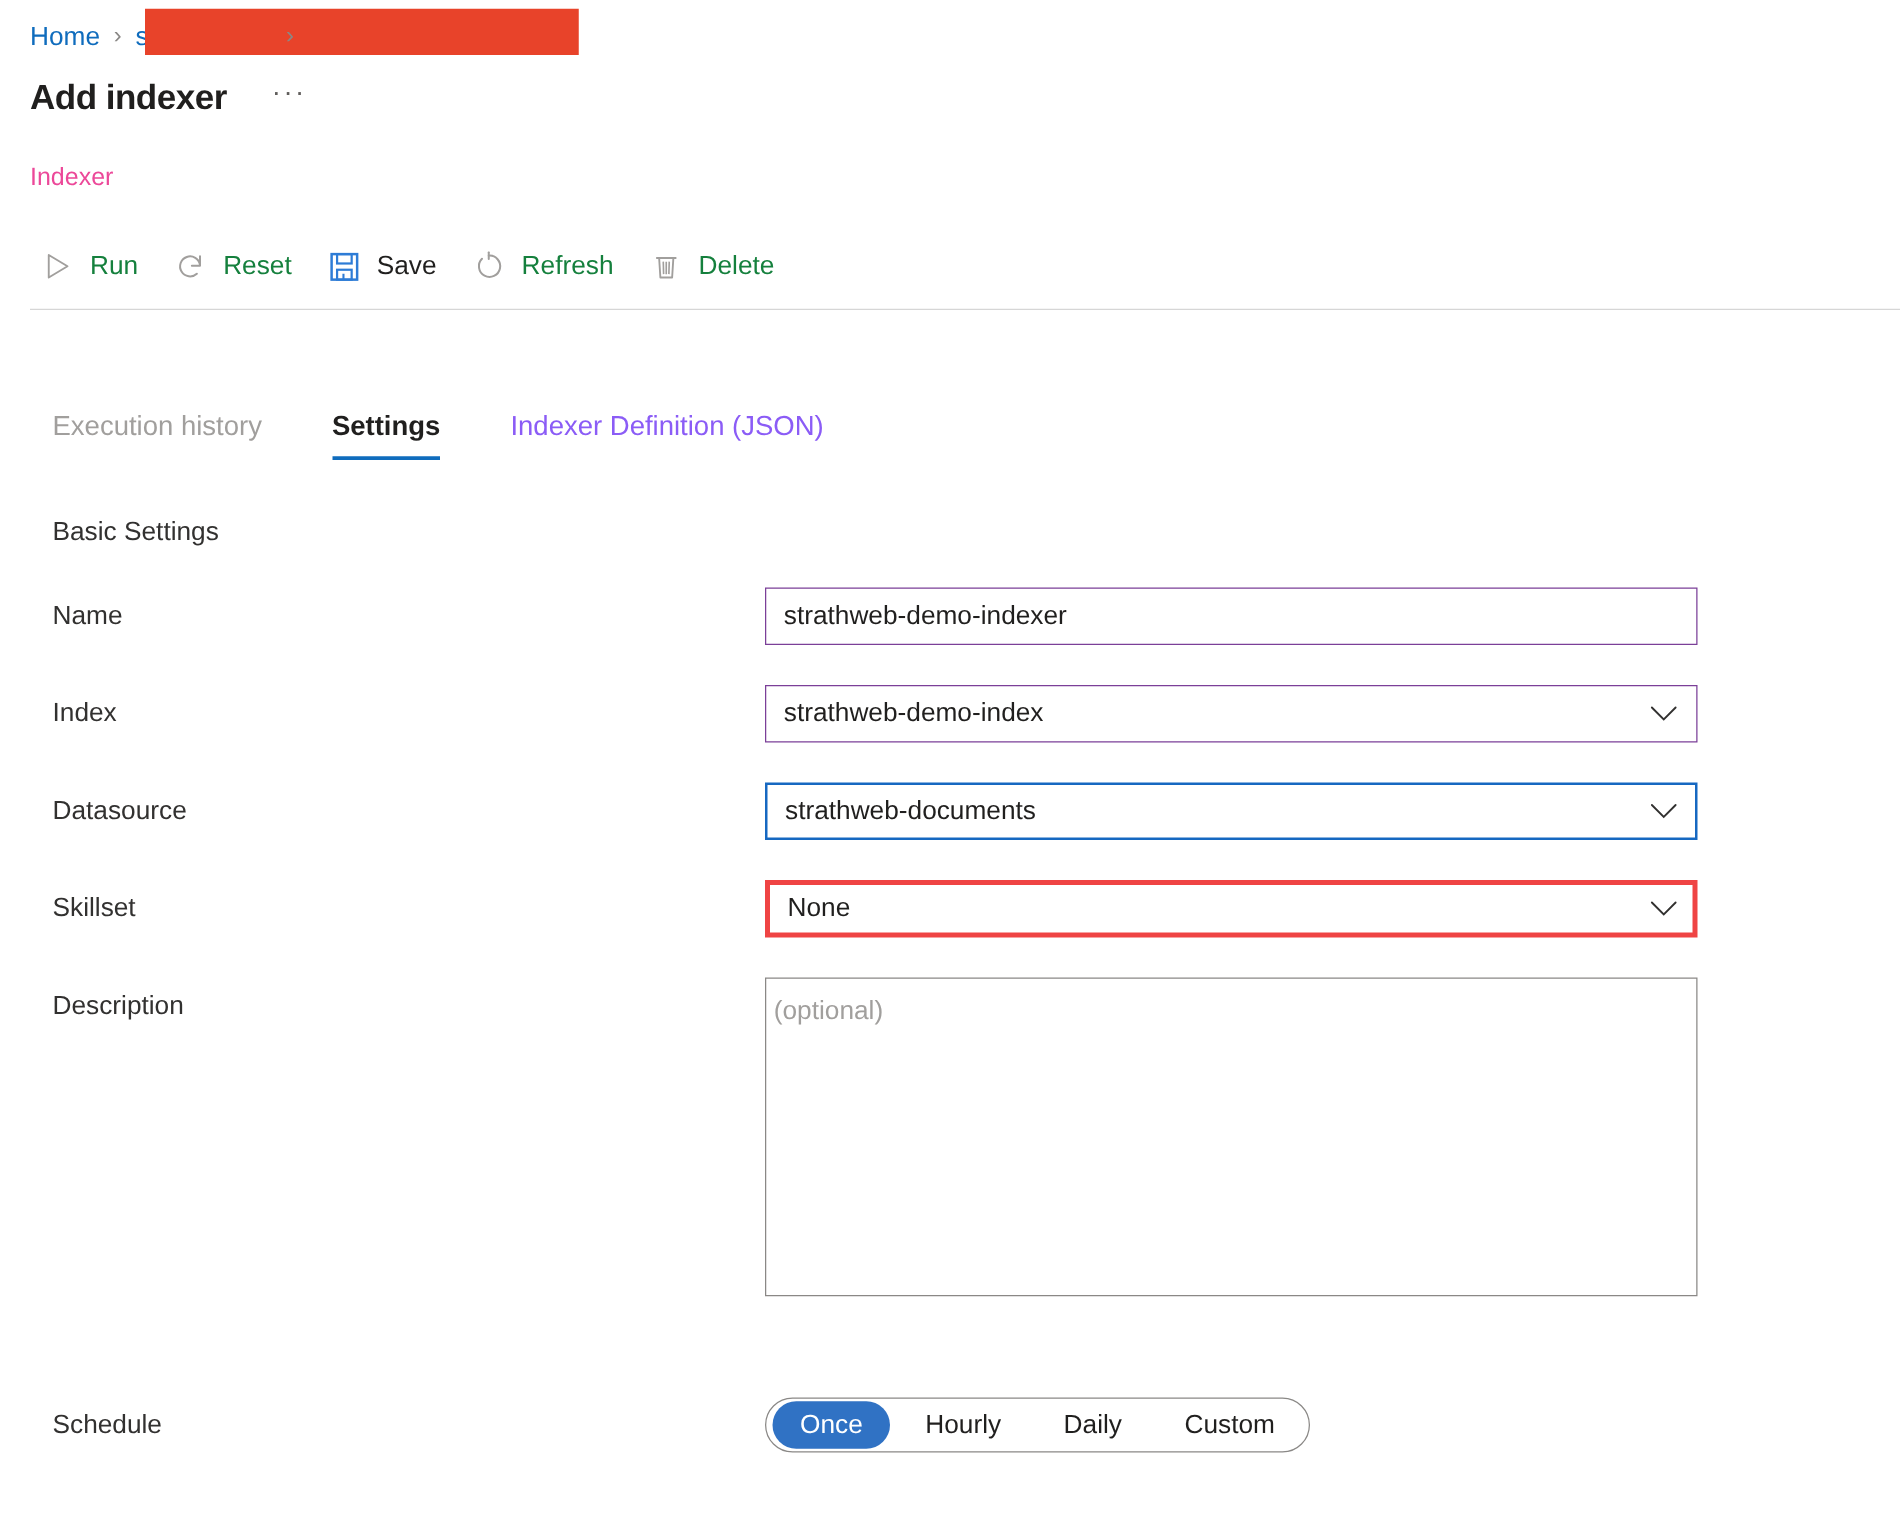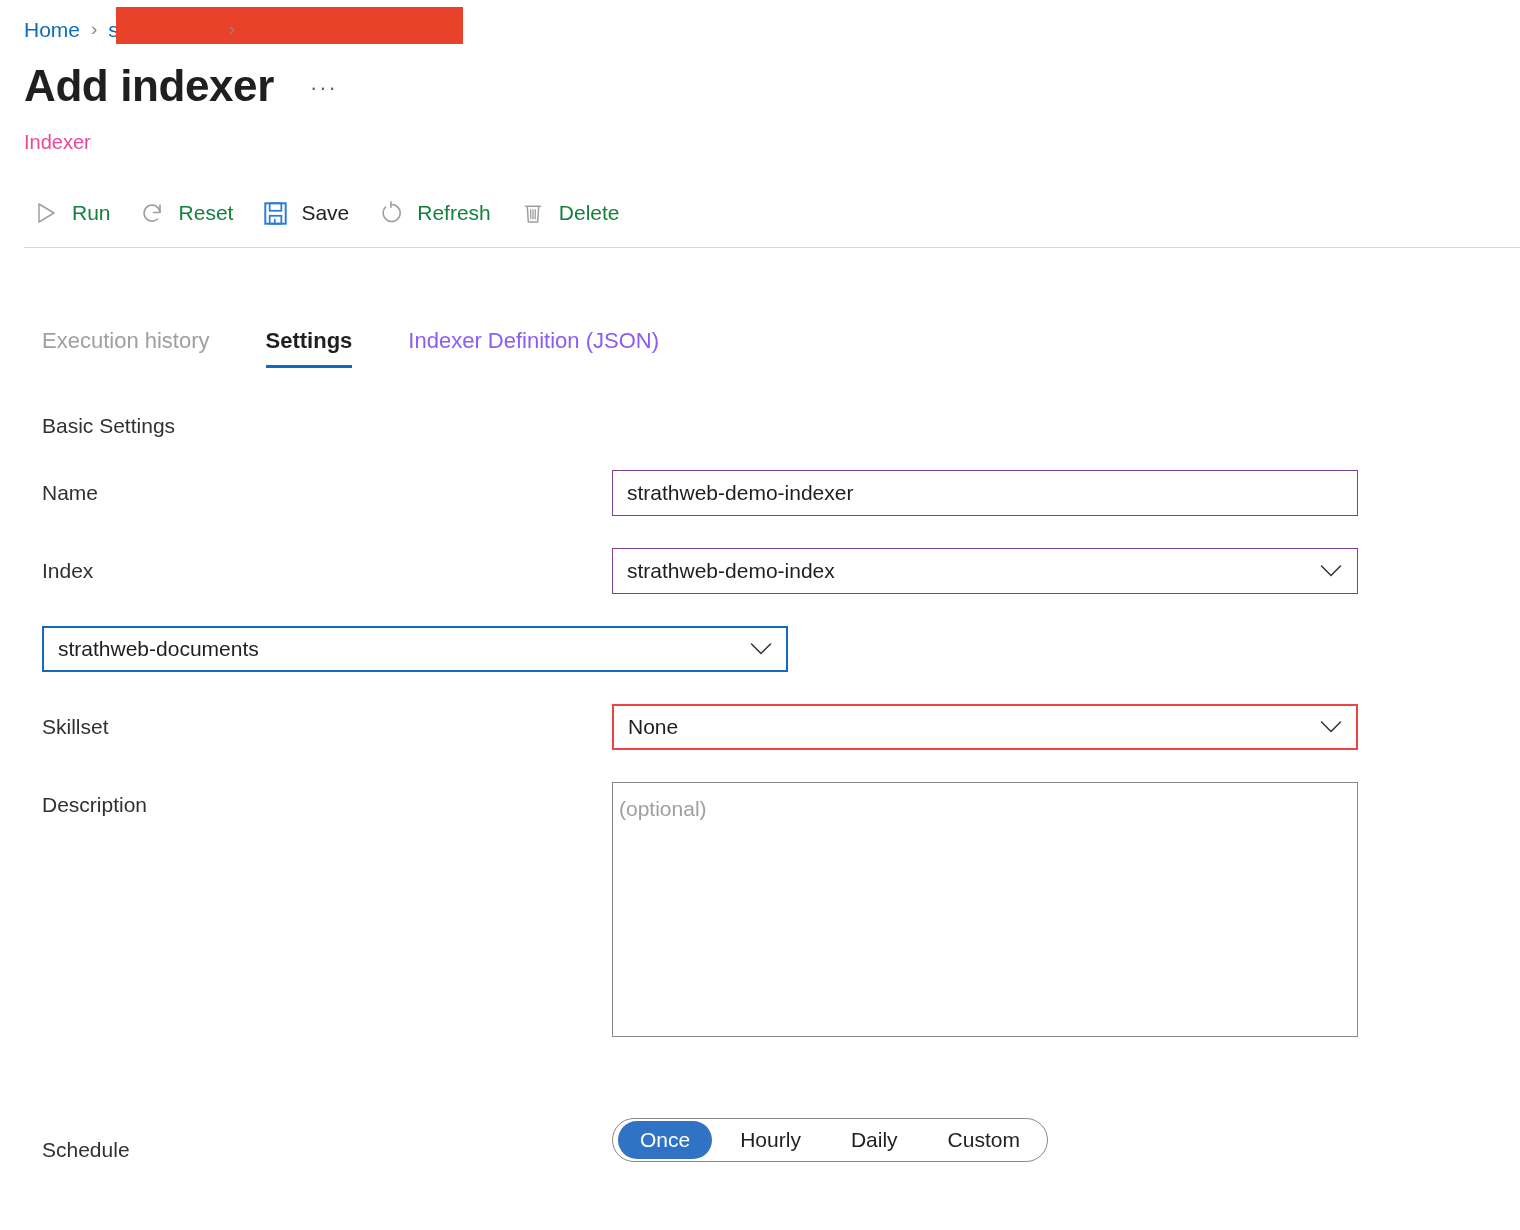--- a/index.html
+++ b/index.html
@@ -65,21 +65,21 @@
 
   
   .page-title-row {
     position: absolute;
     left: 24px;
     top: 64px;
     display: flex;
     align-items: baseline;
   }
   .page-title {
-    font-size: 44px;
+    font-size: 28px;
     font-weight: 700;
     letter-spacing: -0.4px;
     color: #201f1e;
     line-height: 1;
     margin: 0;
   }
   .ellipsis-btn {
     margin-left: 36px;
     font-size: 22px;
     color: #605e5c;
@@ -210,21 +210,21 @@
     font-size: 21px;
     color: #201f1e;
     padding: 0 40px 0 14px;
     border-radius: 0;
     outline: none;
     display: flex;
     align-items: center;
   }
   .input-box.purple { border: 1px solid #7b3f98; }
   .input-box.focused { border: 2px solid #1668c1; }
-  .input-box.grey { border: 2px solid #ef4444; }
+  .input-box.grey { border: 4px solid #ef4444; }
 
   .chevron {
     position: absolute;
     right: 16px;
     top: 0;
     height: 46px;
     display: flex;
     align-items: center;
     pointer-events: none;
   }
@@ -243,21 +243,21 @@
     line-height: 1.3;
   }
   .placeholder-text { color: #a19f9d; }
 
   
   .schedule-row {
     position: absolute;
     left: 42px;
     top: 1118px;
     display: flex;
-    align-items: flex-end;
+    align-items: center;
     width: 1320px;
   }
   .schedule-label {
     width: 570px;
     flex: 0 0 570px;
     font-size: 21px;
     color: #323130;
   }
   .segmented {
     display: inline-flex;
@@ -388,20 +388,21 @@
       <div class="input-box purple">strathweb-demo-index</div>
       <span class="chevron">
         <svg width="22" height="14" viewBox="0 0 22 14">
             <path d="M1.5 2 L11 11.5 L20.5 2" fill="none" stroke="#323130" stroke-width="1.5" stroke-linecap="round"></path>
           </svg>
       </span>
     </div>
   </div>
 
   <div class="form-row">
+    <div class="form-label">Datasource</div>
     <div class="field">
       <div class="input-box focused">strathweb-documents</div>
       <span class="chevron">
         <svg width="22" height="14" viewBox="0 0 22 14">
             <path d="M1.5 2 L11 11.5 L20.5 2" fill="none" stroke="#323130" stroke-width="1.5" stroke-linecap="round"></path>
           </svg>
       </span>
     </div>
   </div>
 

